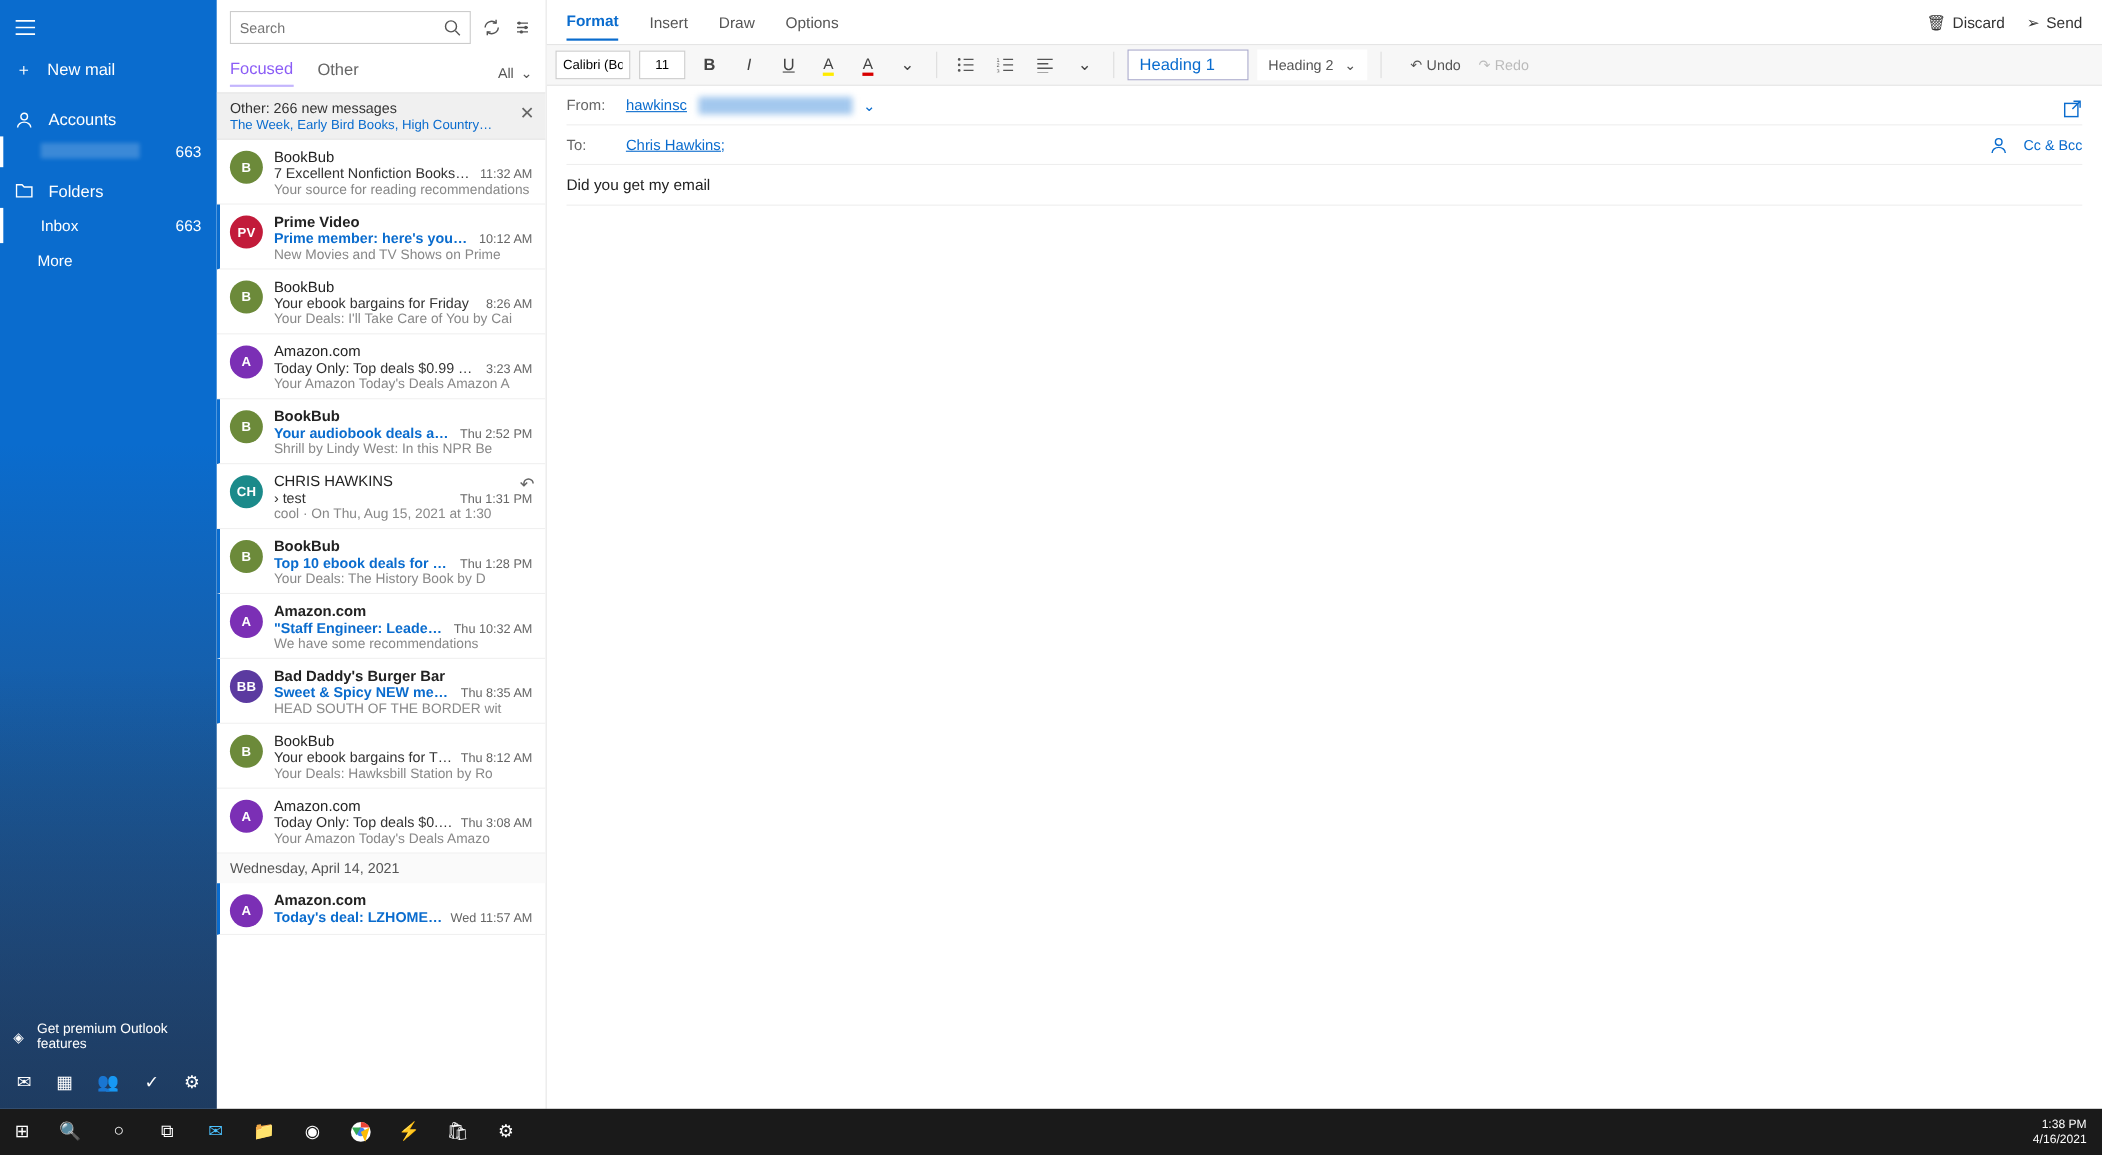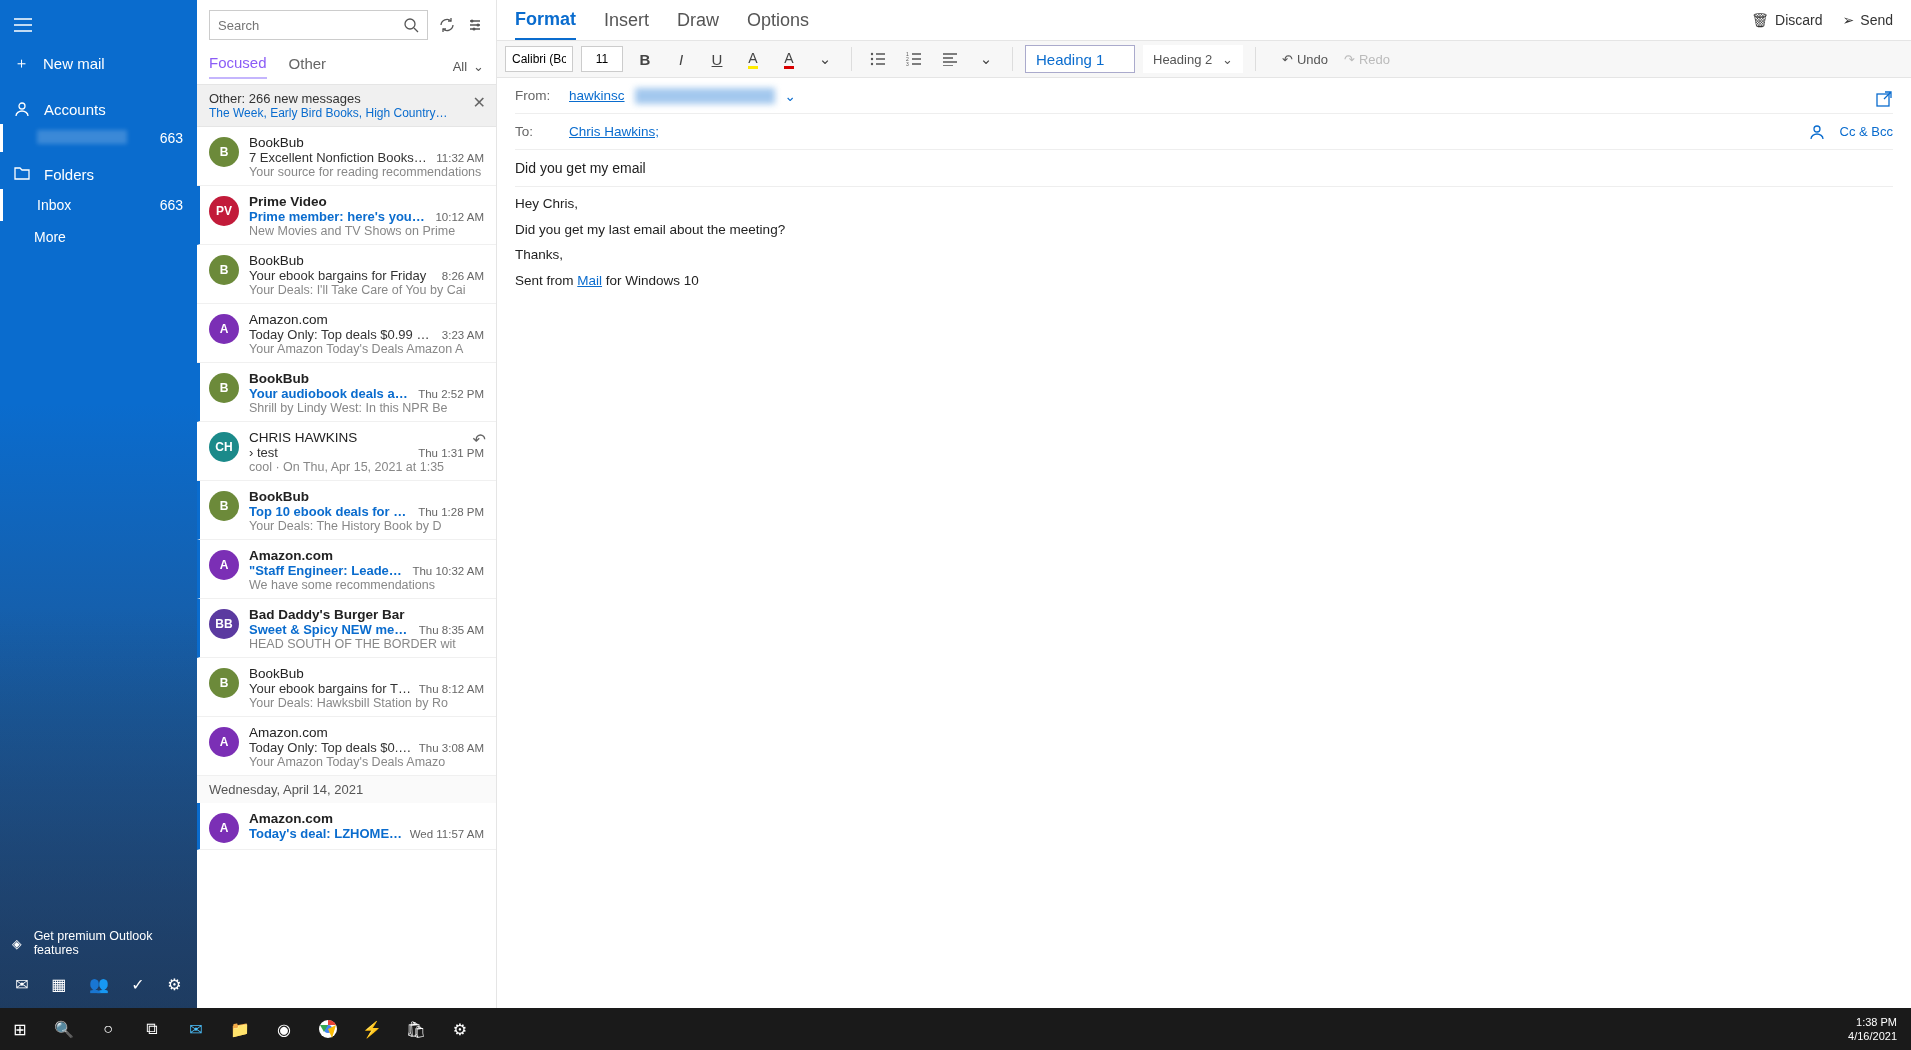--- a/index.html
+++ b/index.html
@@ -44,21 +44,21 @@
 .msg-body{flex:1;min-width:0;}
 .sender{font-size:13.5px;color:#222;}
 .subj-line{display:flex;justify-content:space-between;align-items:baseline;gap:6px;}
 .subject{font-size:13px;color:#333;white-space:nowrap;overflow:hidden;text-overflow:ellipsis;flex:1;}
 .time{font-size:11.5px;color:#666;white-space:nowrap;}
 .preview{font-size:12.5px;color:#888;white-space:nowrap;overflow:hidden;text-overflow:ellipsis;}
 .reply-icon{position:absolute;right:10px;top:8px;color:#666;}
 
 .compose{flex:1;display:flex;flex-direction:column;}
 .comp-head{display:flex;align-items:center;height:40px;padding:0 18px;gap:28px;}
-.comp-tab{font-size:18px;color:#555;cursor:pointer;padding:8px 0;}
+.comp-tab{font-size:14px;color:#555;cursor:pointer;padding:8px 0;}
 .comp-tab.active{color:#0a6cce;border-bottom:2px solid #0a6cce;font-weight:600;}
 .comp-head-right{margin-left:auto;display:flex;gap:20px;}
 .comp-btn{display:flex;align-items:center;gap:6px;font-size:14px;color:#333;cursor:pointer;}
 .ribbon{display:flex;align-items:center;height:38px;background:#f7f7f7;border-top:1px solid #e5e5e5;border-bottom:1px solid #e5e5e5;padding:0 8px;gap:8px;}
 .font-sel{border:1px solid #ccc;height:26px;width:68px;font-size:12px;padding:0 6px;background:#fff;}
 .size-sel{border:1px solid #ccc;height:26px;width:42px;font-size:12px;text-align:center;background:#fff;}
 .rb-btn{width:28px;height:28px;display:flex;align-items:center;justify-content:center;cursor:pointer;font-size:15px;color:#444;}
 .rb-btn.bold{font-weight:700;}
 .rb-btn.ital{font-style:italic;}
 .rb-btn.under{text-decoration:underline;}
@@ -250,21 +250,21 @@
 
   </div>
         <div class="msg">
     <div class="avatar" style="background:#1b8a8a">CH</div>
     <div class="msg-body">
       <div class="sender">CHRIS HAWKINS</div>
       <div class="subj-line">
               <div class="subject">› test</div>
               <div class="time">Thu 1:31 PM</div>
             </div>
-      <div class="preview">cool · On Thu, Apr 15, 2021 at 1:35</div>
+      <div class="preview">cool · On Thu, Aug 15, 2021 at 1:30</div>
     </div>
     <span class="reply-icon">↶</span>
   </div>
         <div class="msg unread">
     <div class="avatar" style="background:#6c8a3a">B</div>
     <div class="msg-body">
       <div class="sender">BookBub</div>
       <div class="subj-line">
               <div class="subject">Top 10 ebook deals for you this w</div>
               <div class="time">Thu 1:28 PM</div>
@@ -431,26 +431,20 @@
                 <path d="M3 16c0-3 3-5 6-5s6 2 6 5" fill="none" stroke="#0a6cce" stroke-width="1.3"></path>
               </svg>
           </span>
           <span class="ccbcc">Cc &amp; Bcc</span>
         </div>
       </div>
       <div class="fld subj-fld">
         <span>Did you get my email</span>
       </div>
     </div>
-    <div class="body-area" id="body">
-        <p>Hey Chris,</p>
-        <p>Did you get my last email about the meeting?</p>
-        <p>Thanks,</p>
-        <p>Sent from <a>Mail</a> for Windows 10</p>
-      </div>
   </div>
 </div>
 
 <div class="taskbar">
   <div class="ti">⊞</div>
   <div class="ti">🔍</div>
   <div class="ti">○</div>
   <div class="ti">⧉</div>
   <div class="ti" style="color:#4cc2ff;">✉</div>
   <div class="ti" style="color:#ffd04c;">📁</div>

